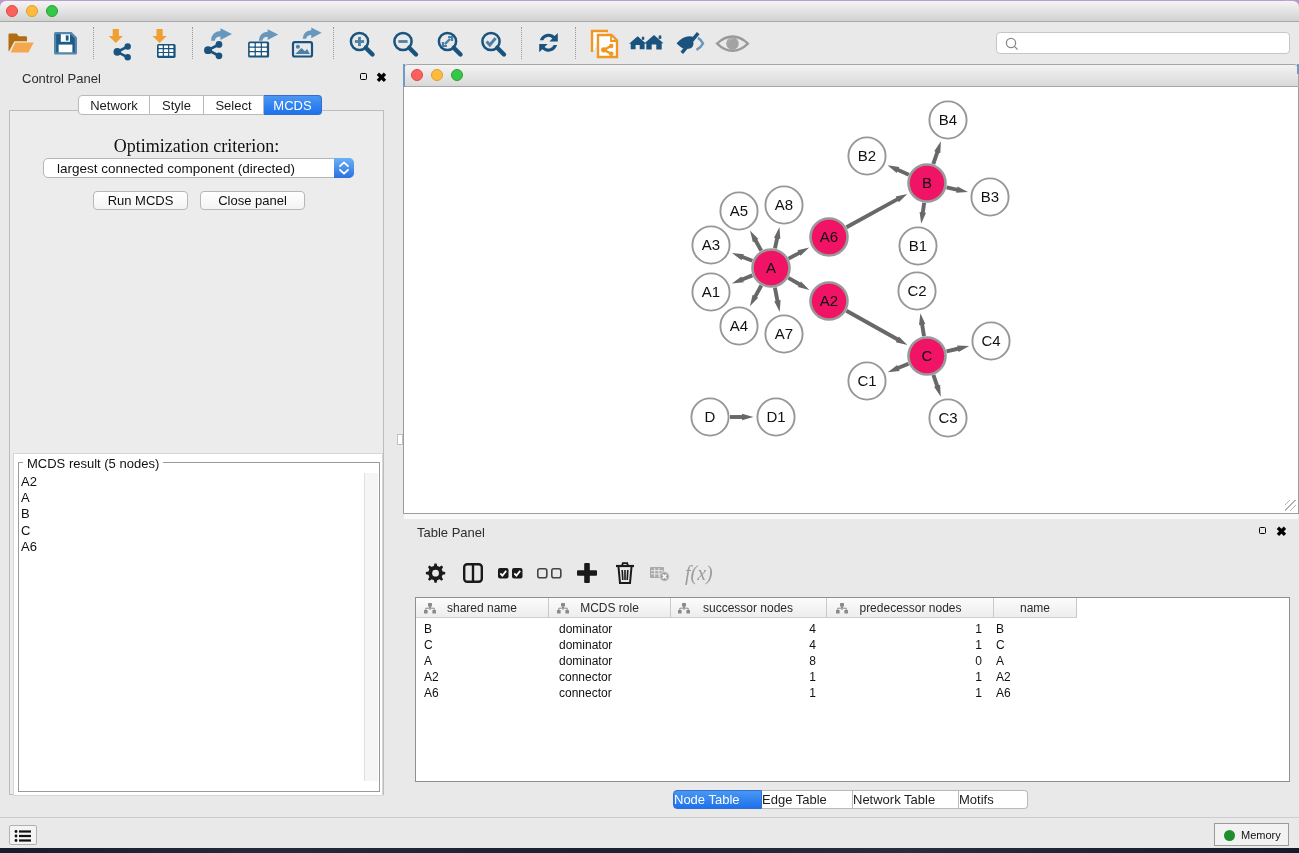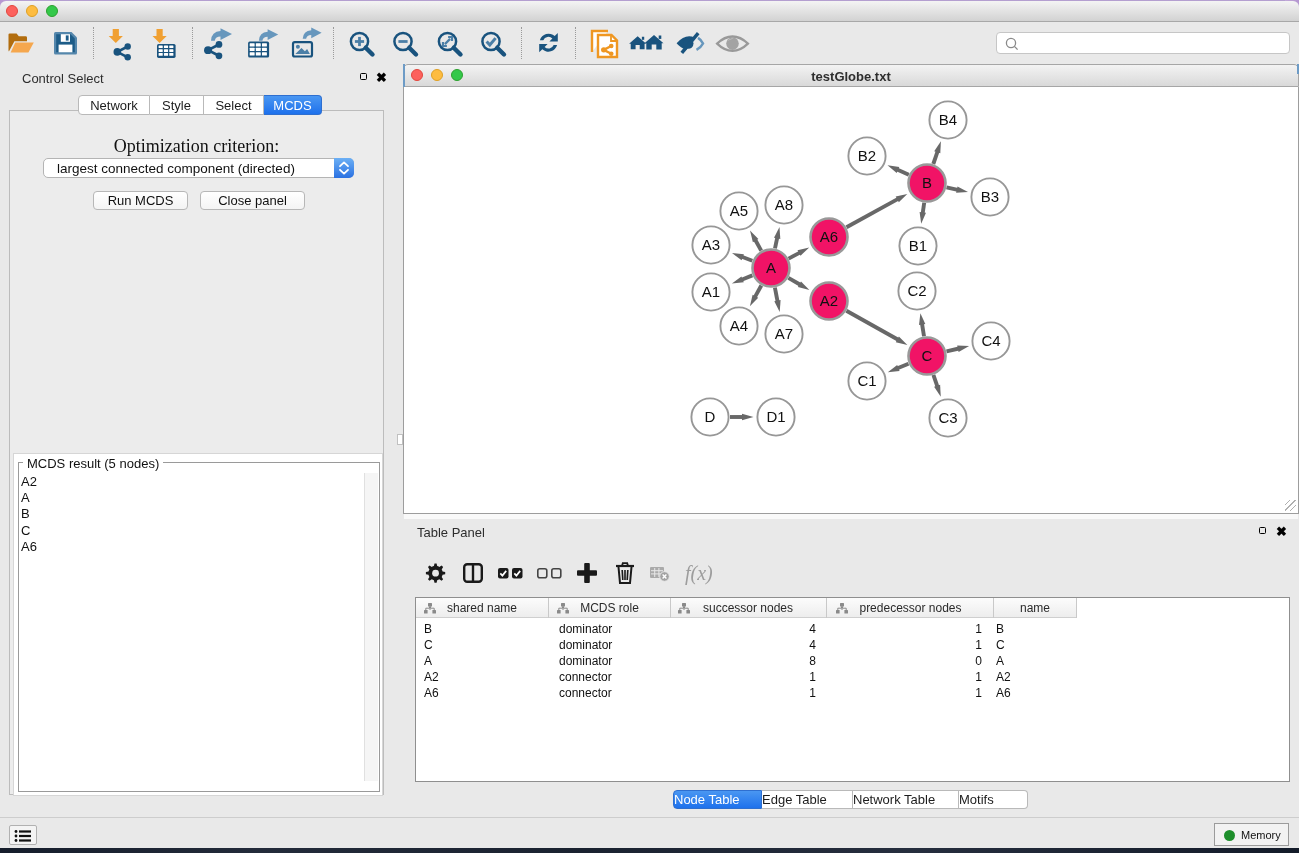--- a/index.html
+++ b/index.html
@@ -242,21 +242,21 @@
       </svg>
     </div>
   <div id="search" class="abs">
     <svg width="18" height="18" style="position:absolute;left:6px;top:2px" viewBox="0 0 18 18">
         <circle cx="8" cy="8" r="4.6" fill="none" stroke="#8a8a8a" stroke-width="1.3"></circle>
         <line x1="11.4" y1="11.4" x2="14.6" y2="14.6" stroke="#8a8a8a" stroke-width="1.3"></line>
       </svg>
   </div>
 </div>
 
-<div id="cpTitle" class="abs">Control Select</div>
+<div id="cpTitle" class="abs">Control Panel</div>
 <div class="floatIc" style="left:360px; top:73px;"></div>
 <div class="closeIc" style="left:376px; top:70px;">✖</div>
 <div id="cpBox" class="abs"></div>
 <div id="cpTabs" class="tabs">
   <div class="tab first" style="width:72px">Network</div>
     <div class="tab" style="width:54px">Style</div>
     <div class="tab" style="width:60px">Select</div>
     <div class="tab sel last" style="width:58px">MCDS</div>
 </div>
 <div id="optLabel" class="abs">Optimization criterion:</div>
@@ -277,21 +277,20 @@
 <div id="mcdsLegend" class="abs">MCDS result (5 nodes)</div>
 <div id="mcdsList" class="abs">A2<br>A<br>B<br>C<br>A6</div>
 
 <div id="netwin" class="abs">
   <div style="position:absolute;left:0;top:0;width:2px;height:23px;background:#6d9bc6;z-index:5"></div>
   <div style="position:absolute;right:0;top:0;width:2px;height:10px;background:#6d9bc6;z-index:5"></div>
   <div id="netTitle">
     <div class="tl tl1"></div>
       <div class="tl tl2"></div>
       <div class="tl tl3"></div>
-    <div id="netTitleText">testGlobe.txt</div>
   </div>
   <div id="canvas">
     <svg id="graph" width="894" height="425" viewBox="0 0 894 425">
         <g transform="translate(0,1)">
           <line x1="348.4" y1="187.4" x2="337.6" y2="191.7" stroke="#686868" stroke-width="3.9"></line>
 <polygon points="327.9,195.6 339.8,194.3 337.4,188.4" fill="#686868"></polygon>
 <line x1="348.3" y1="172.8" x2="337.8" y2="168.8" stroke="#686868" stroke-width="3.9"></line>
 <polygon points="328.0,165.1 337.6,172.2 339.9,166.2" fill="#686868"></polygon>
 <line x1="357.2" y1="162.6" x2="351.2" y2="151.8" stroke="#686868" stroke-width="3.9"></line>
 <polygon points="346.0,142.6 348.9,154.2 354.4,151.1" fill="#686868"></polygon>

